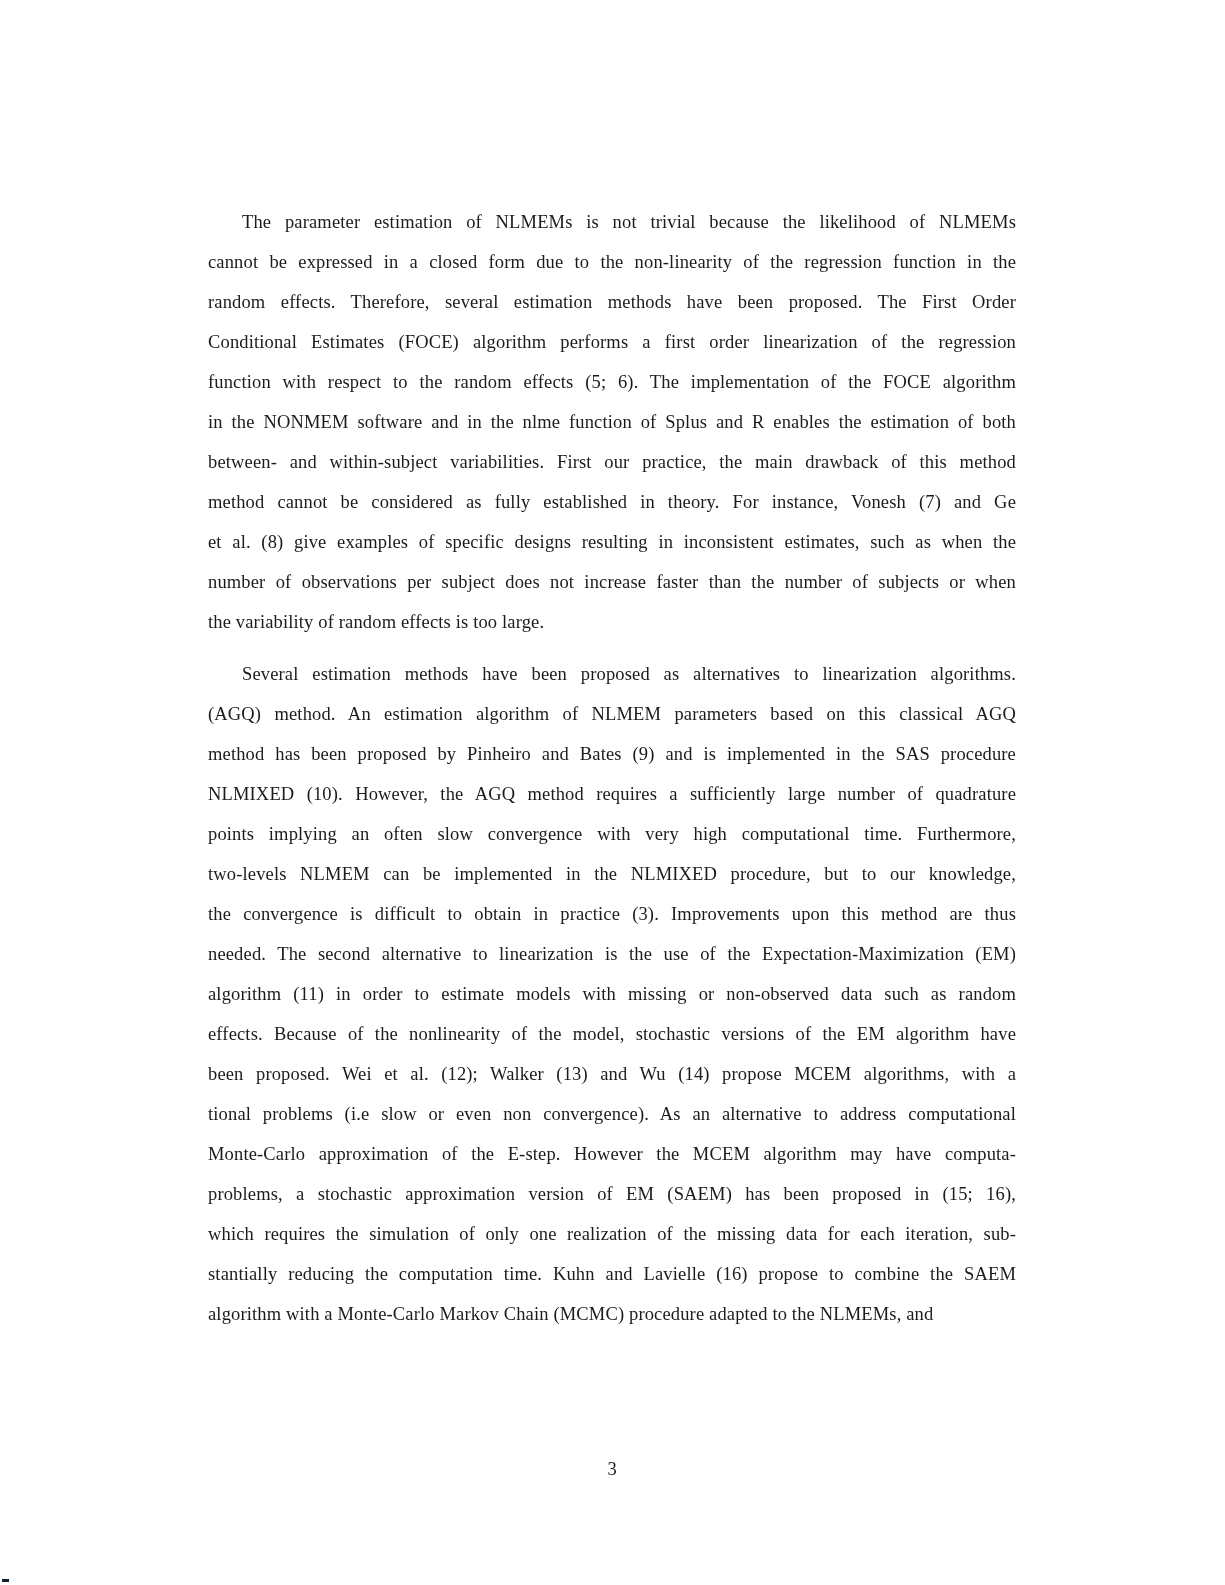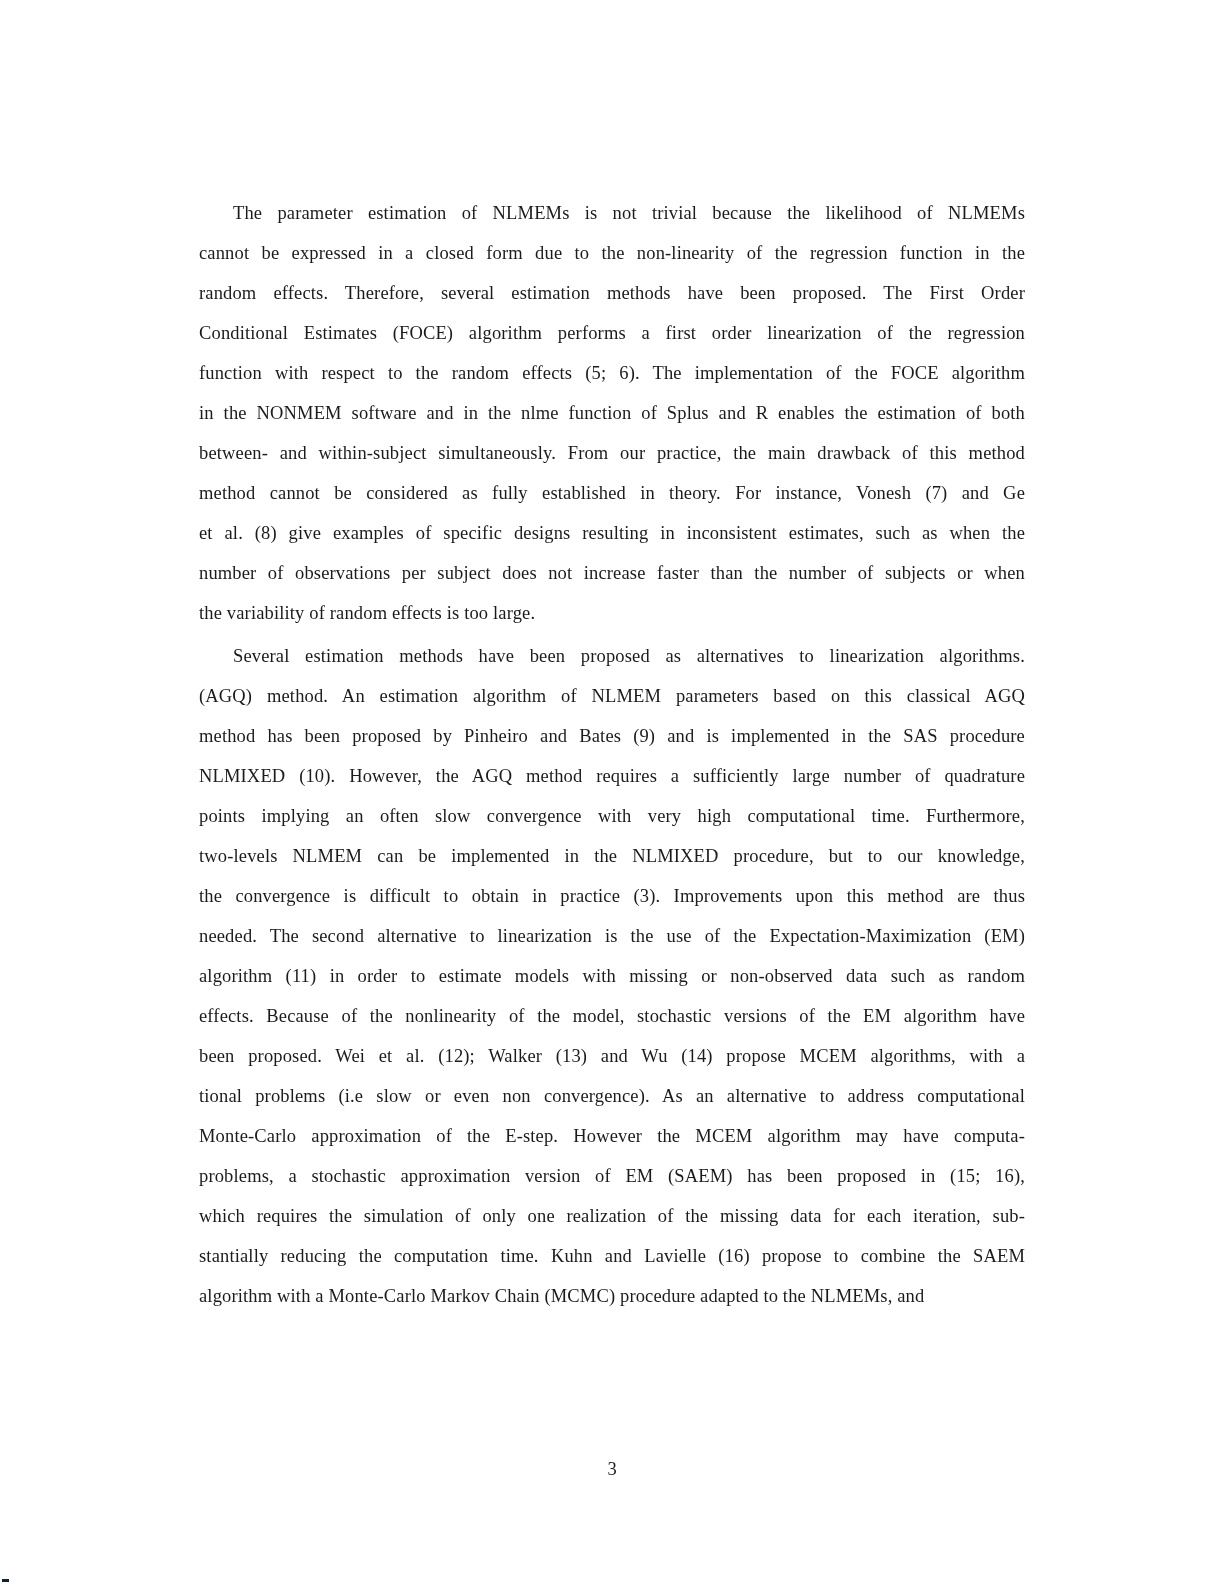--- a/index.html
+++ b/index.html
@@ -19,21 +19,21 @@
   .text-block {
     position: absolute;
     left: 196px;
     top: 190px;
     width: 832px;
     font-size: 18.5px;
     line-height: 40px;
     letter-spacing: 0.15px;
   }
   .paragraph {
-    margin: 3px;
+    margin: 12px;
   }
   .line {
     text-align: justify;
     text-align-last: justify;
     white-space: normal;
   }
   .line.first {
     text-indent: 34px;
   }
   .line.last {
@@ -62,21 +62,21 @@
 
 <div class="page">
   <main class="text-block">
       <div class="paragraph">
         <div class="line first">The parameter estimation of NLMEMs is not trivial because the likelihood of NLMEMs</div>
         <div class="line">cannot be expressed in a closed form due to the non-linearity of the regression function in the</div>
         <div class="line">random effects. Therefore, several estimation methods have been proposed. The First Order</div>
         <div class="line">Conditional Estimates (FOCE) algorithm performs a first order linearization of the regression</div>
         <div class="line">function with respect to the random effects (5; 6). The implementation of the FOCE algorithm</div>
         <div class="line">in the NONMEM software and in the nlme function of Splus and R enables the estimation of both</div>
-        <div class="line">between- and within-subject simultaneously. From our practice, the main drawback of this method</div>
+        <div class="line">between- and within-subject variabilities. First our practice, the main drawback of this method</div>
         <div class="line">method cannot be considered as fully established in theory. For instance, Vonesh (7) and Ge</div>
         <div class="line">et al. (8) give examples of specific designs resulting in inconsistent estimates, such as when the</div>
         <div class="line">number of observations per subject does not increase faster than the number of subjects or when</div>
         <div class="line last">the variability of random effects is too large.</div>
       </div>
       <div class="paragraph">
         <div class="line first">Several estimation methods have been proposed as alternatives to linearization algorithms.</div>
         <div class="line">(AGQ) method. An estimation algorithm of NLMEM parameters based on this classical AGQ</div>
         <div class="line">method has been proposed by Pinheiro and Bates (9) and is implemented in the SAS procedure</div>
         <div class="line">NLMIXED (10). However, the AGQ method requires a sufficiently large number of quadrature</div>

